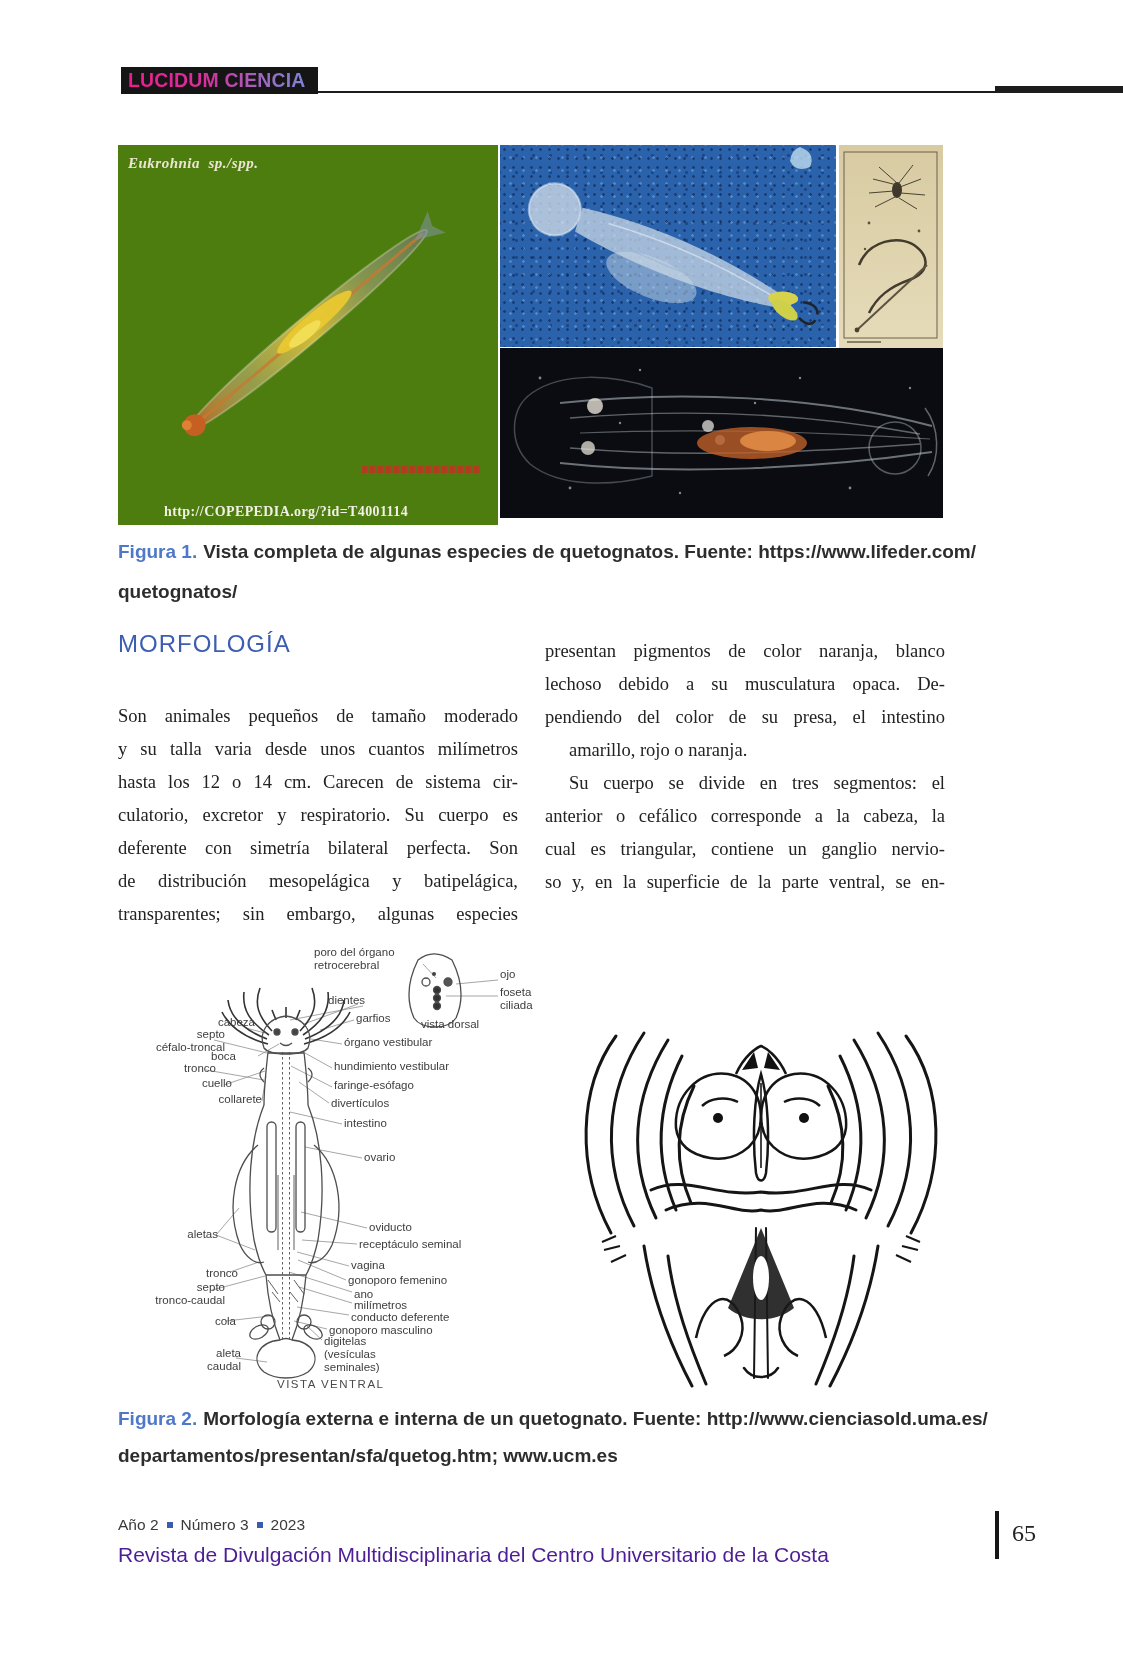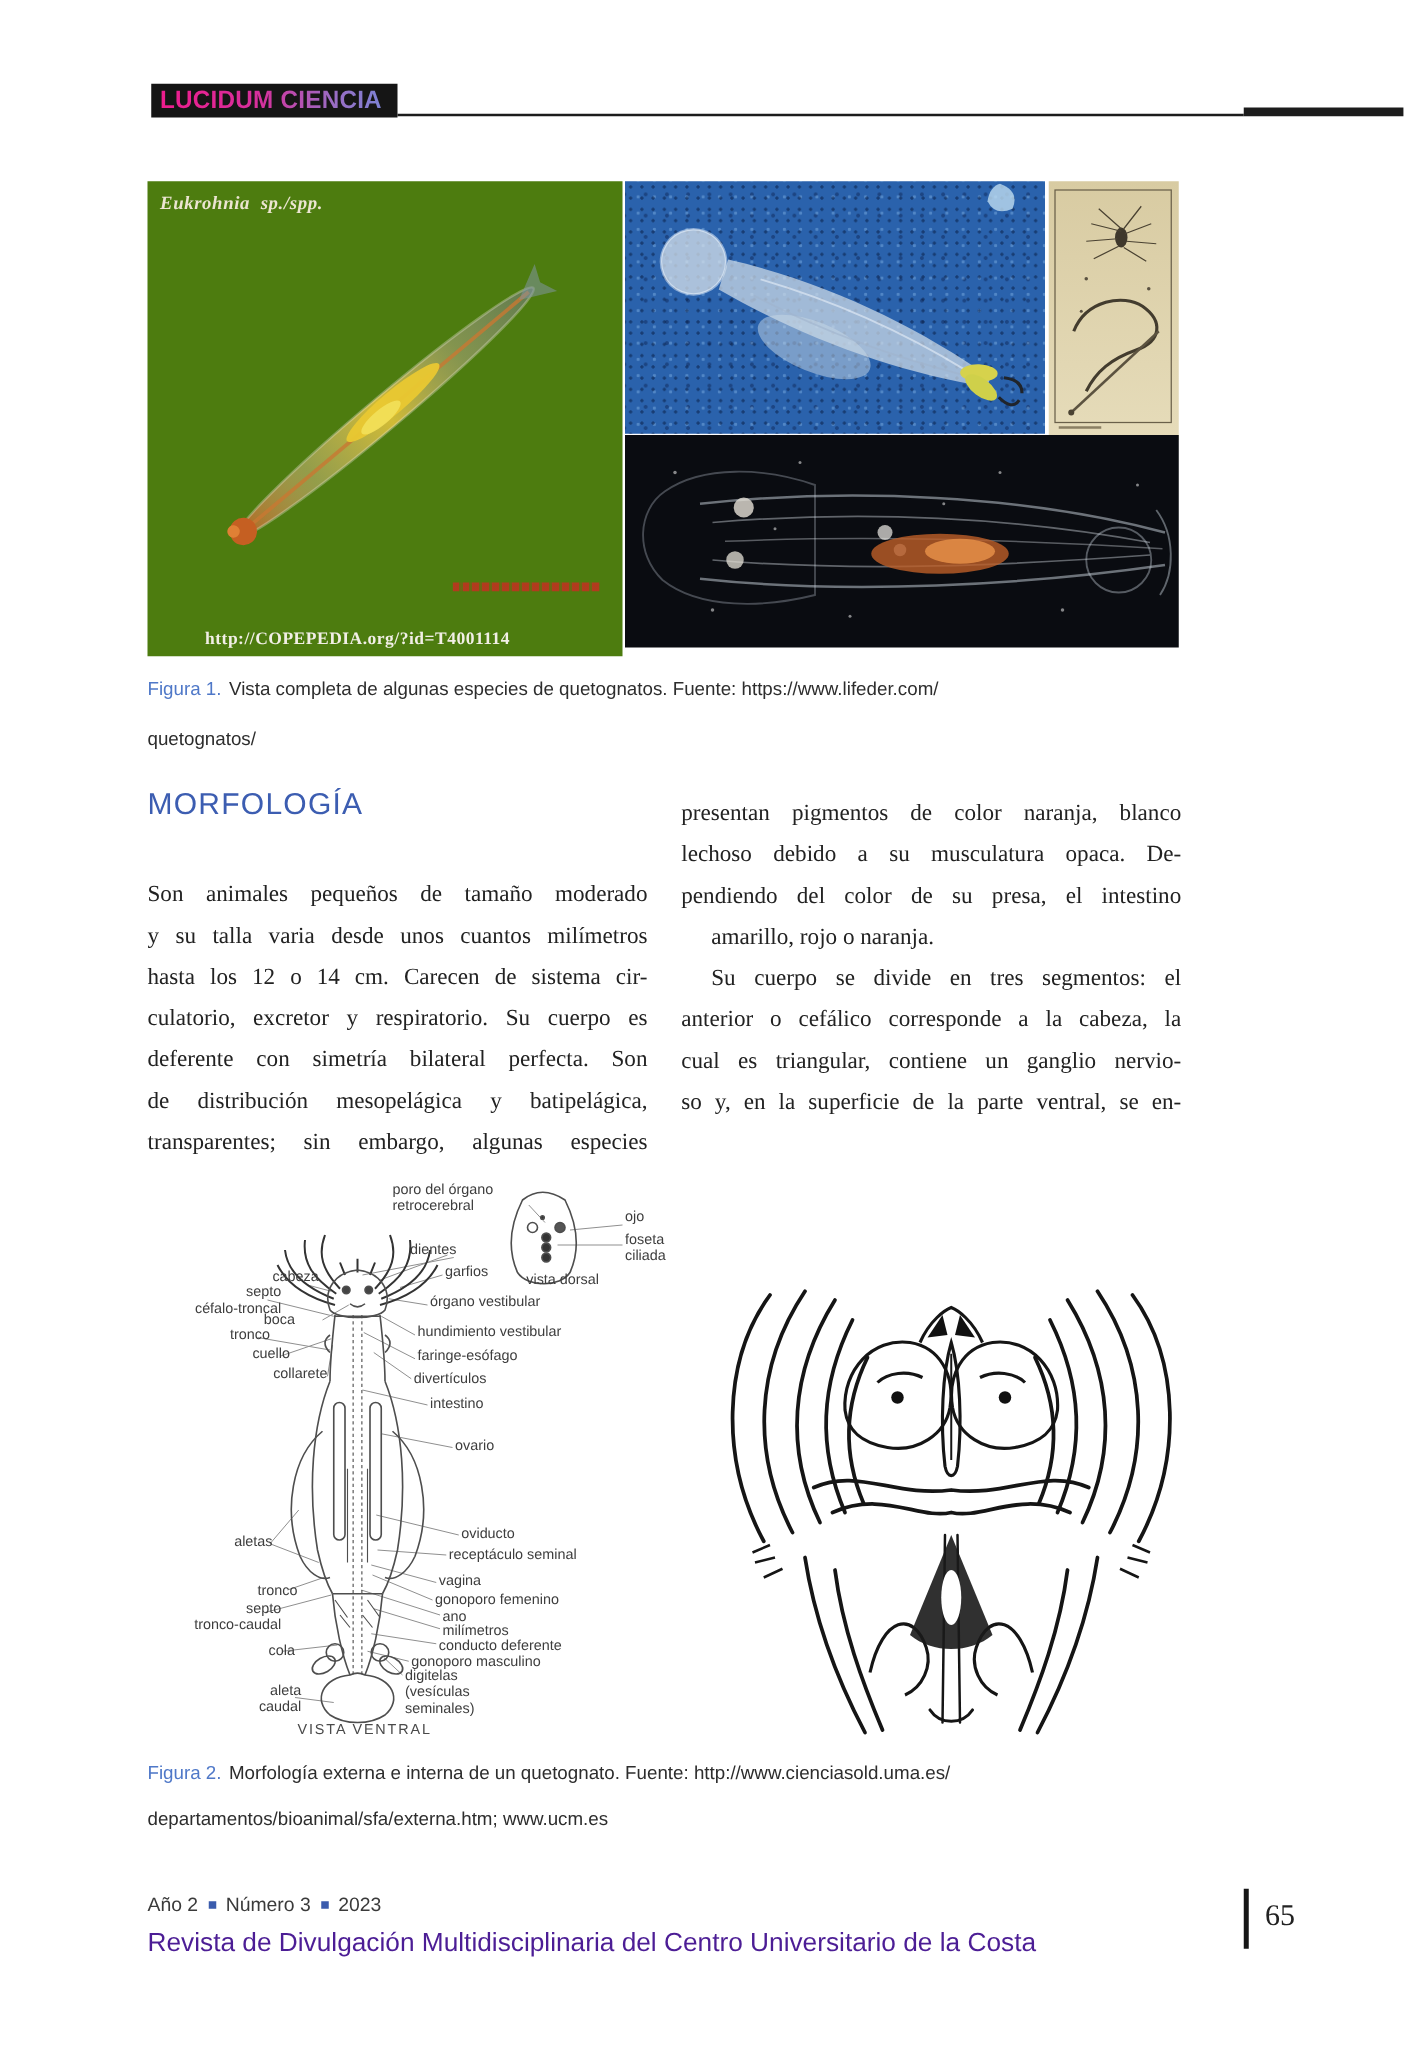--- a/index.html
+++ b/index.html
@@ -29,41 +29,41 @@
   .ph-blue{position:absolute;left:382px;top:0;width:336px;height:202px;background-color:#2a62ac;
            background-image:radial-gradient(rgba(8,28,66,.55) 1px,transparent 1.6px),
                             radial-gradient(rgba(130,180,230,.45) 1px,transparent 1.6px),
                             radial-gradient(rgba(15,40,90,.5) 1.2px,transparent 1.8px);
            background-size:9px 9px,13px 13px,17px 17px;background-position:0 0,4px 6px,8px 2px;}
   .ph-old{position:absolute;left:721px;top:0;width:104px;height:207px;
            background:linear-gradient(#d8cba2,#e6dcba);}
   .ph-dark{position:absolute;left:382px;top:203px;width:443px;height:170px;background:#0a0c11;}
 
   
-  .caption{position:absolute;left:118px;width:880px;margin:0;font-size:15px;color:#2d2d2d;
-           line-height:40px;white-space:nowrap;}
+  .caption{position:absolute;left:118px;width:880px;margin:0;font-size:19px;color:#2d2d2d;
+           line-height:40px;white-space:nowrap;font-weight:bold;}
   .figlab{color:#4f78c8;margin-right:6px;}
 
   
   .heading{position:absolute;left:118px;top:630px;margin:0;font-size:24px;font-weight:normal;
            letter-spacing:1px;color:#3c5db1;}
   .col{position:absolute;width:400px;font-family:"Liberation Serif",serif;font-size:18.5px;
        color:#222222;}
   .colL{left:118px;top:700px;}
   .colR{left:545px;top:635px;}
   .bl{height:33px;line-height:33px;text-align:justify;text-align-last:justify;white-space:nowrap;}
   .bl.noj{text-align-last:left;margin-left:24px;}
   .bl.ind{padding-left:24px;}
 
   
   .fig2L{position:absolute;left:118px;top:940px;width:424px;height:460px;}
   .fig2L svg{position:absolute;left:0;top:0;width:424px;height:460px;}
   .dl{position:absolute;font-size:11.5px;line-height:1.15;color:#3d3d3d;white-space:pre-line;}
   .dl.ra{text-align:right;}
-  .dl.caps{letter-spacing:1.5px;color:#4a4a4a;}
+  .dl.caps{letter-spacing:1.5px;color:#4a4a4a;margin-left:39px;}
   .fig2R{position:absolute;left:556px;top:978px;width:410px;height:412px;}
   .fig2R svg{display:block;width:100%;height:100%;}
 
   
   .f1{position:absolute;left:118px;top:1516px;font-size:15.5px;color:#3a3a3a;}
   .sq{display:inline-block;width:6px;height:6px;background:#3b5cad;margin:0 8px 2px 8px;}
   .f2{position:absolute;left:118px;top:1543px;font-size:21px;color:#4c1d95;}
   .pagebar{position:absolute;left:995px;top:1511px;width:4px;height:48px;background:#161616;}
   .pagenum{position:absolute;left:1012px;top:1520px;font-family:"Liberation Serif",serif;
            font-size:24px;color:#222222;}
@@ -336,21 +336,21 @@
       <circle cx="248" cy="140" r="5" fill="#111111"></circle>
       <path d="M186,92 L198,74 L202,90 Z" fill="#111111"></path>
       <path d="M224,92 L212,74 L208,90 Z" fill="#111111"></path>
       <path d="M205,250 L172,330 C190,345 220,345 238,330 Z" fill="#1a1a1a" opacity=".9"></path>
       <ellipse cx="205" cy="300" rx="8" ry="22" fill="#ffffff"></ellipse>
     </svg>
   </div>
 
   <p class="caption" style="top:1400px;line-height:37px">
     <span><span class="figlab">Figura 2.</span><span>Morfología externa e interna de un quetognato. Fuente: http://www.cienciasold.uma.es/</span></span><br>
-    <span>departamentos/bioanimal/sfa/externa.htm; www.ucm.es</span>
+    <span>departamentos/presentan/sfa/quetog.htm; www.ucm.es</span>
   </p>
 
   <div class="f1">
     <span>Año 2</span><span class="sq"></span><span>Número 3</span><span class="sq"></span><span>2023</span>
   </div>
   <div class="f2">Revista de Divulgación Multidisciplinaria del Centro Universitario de la Costa</div>
   <div class="pagebar"></div>
   <div class="pagenum">65</div>
 
 </div>

